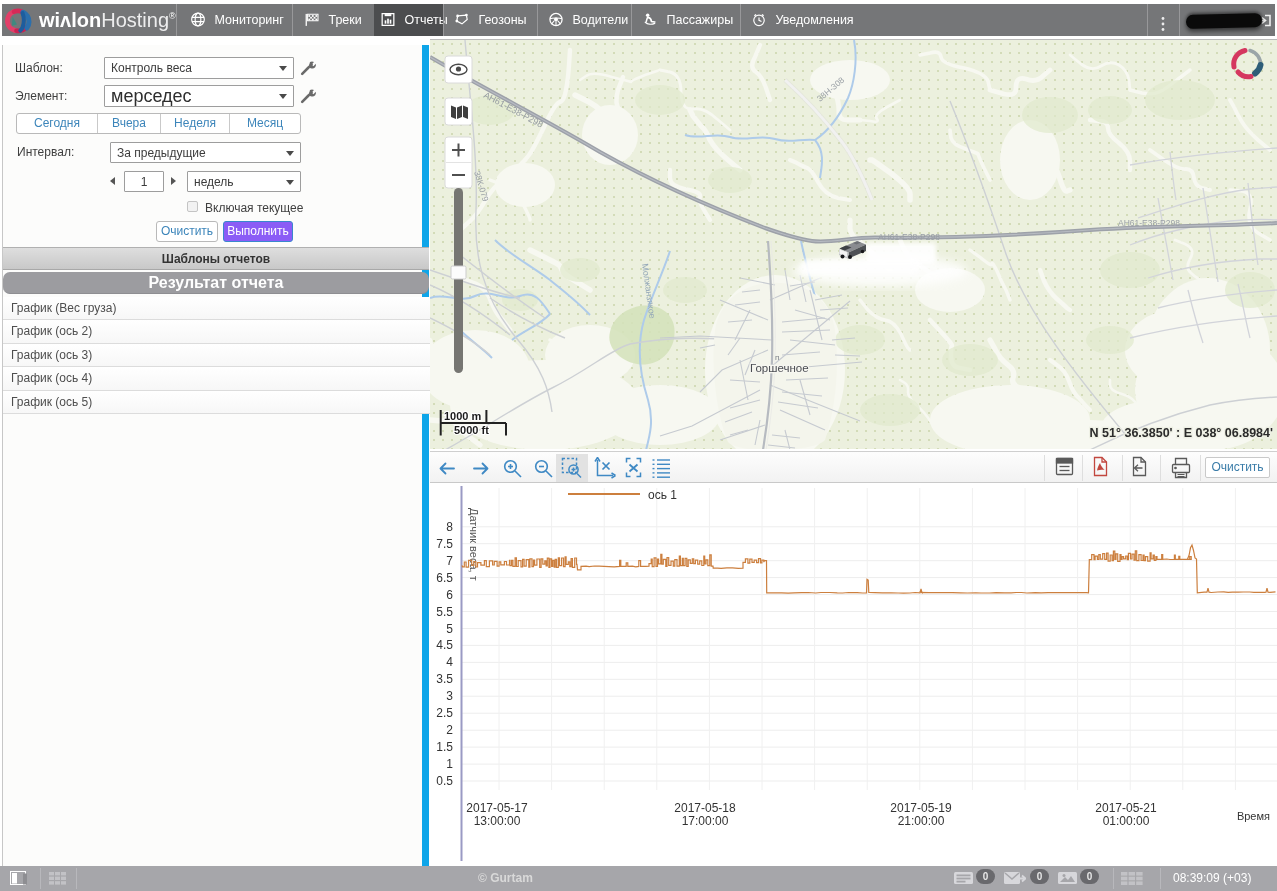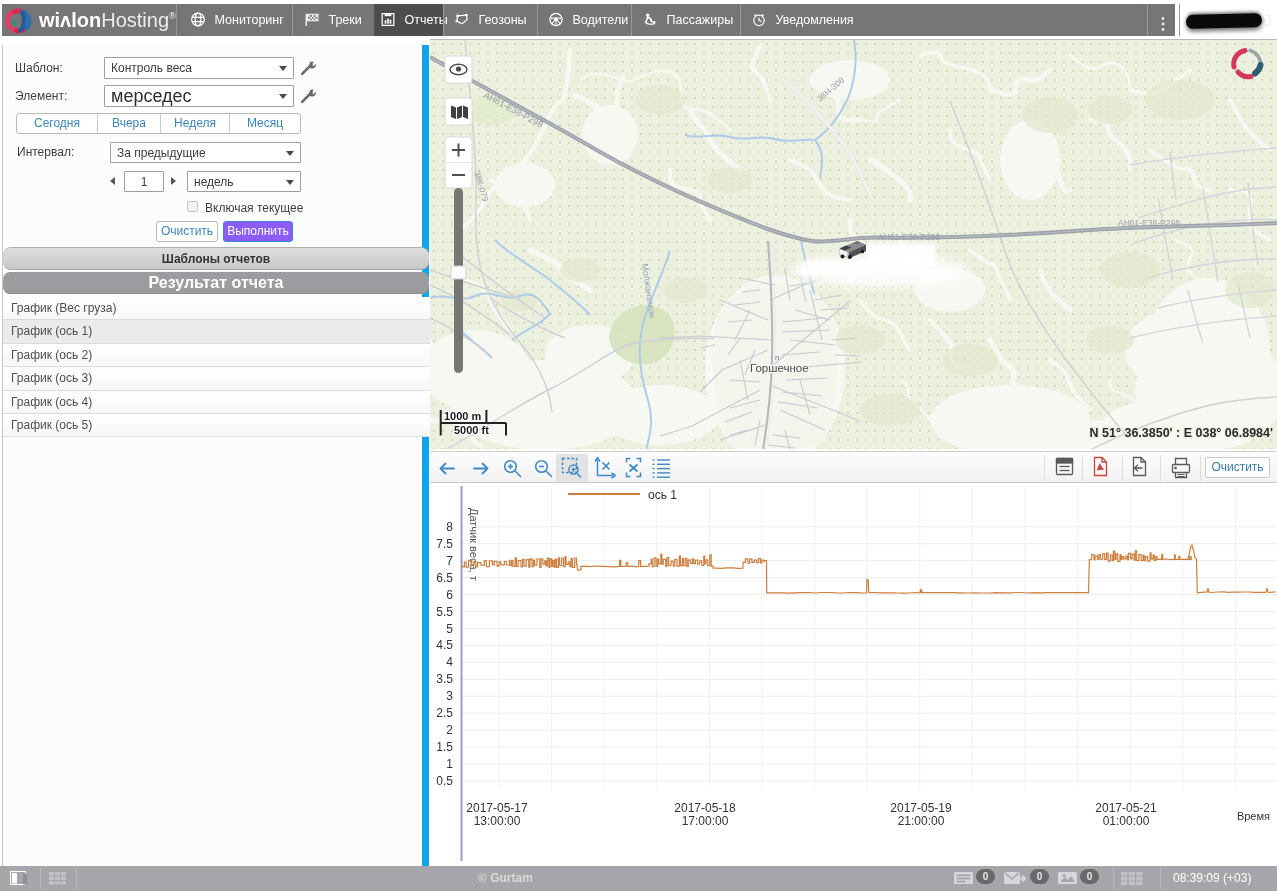--- a/index.html
+++ b/index.html
@@ -1,39 +1,39 @@
 <!DOCTYPE html>
 <html><head>
 <meta charset="utf-8">
 <style>
 * { margin:0; padding:0; box-sizing:border-box; }
 html,body { width:1277px; height:891px; background:#fff; font-family:"Liberation Sans", sans-serif; overflow:hidden; position:relative; }
 .abs { position:absolute; }
 
 
-#topbar { position:absolute; left:2px; top:4px; width:1173px; height:32px; background:#757678; }
+#topbar { position:absolute; left:2px; top:4px; width:1273px; height:32px; background:#757678; }
 #topbar .sep { position:absolute; top:0; width:1px; height:32px; background:#98989a; }
 .navitem { position:absolute; top:0; height:32px; color:#fff; font-size:12.5px; line-height:32px; white-space:nowrap; }
 .navitem svg { vertical-align:middle; margin-right:5px; margin-top:-3px; width:16px; height:15px; }
 #logo { position:absolute; left:1px; top:2px; }
 #logotext { position:absolute; left:37px; top:5px; color:#fff; font-size:20px; letter-spacing:0px; }
 #logotext b { font-weight:bold; }
 #logotext span.h { font-weight:normal; color:#ededee; }
 
 
 #sidebar { position:absolute; left:2px; top:45px; width:427px; height:821px; background:#fcfcfb; border-left:1px solid #c7c7c7; border-right:7px solid #0ea5e9; }
 .lbl { position:absolute; font-size:12px; color:#3f3f3f; }
 .sel { position:absolute; background:#fff; border:1px solid #9d9d9d; border-radius:1px; font-size:12px; color:#3c3c3c; padding-left:6px; display:flex; align-items:center; }
 .sel .arr { position:absolute; right:6px; top:50%; margin-top:-2px; width:0; height:0; border-left:4px solid transparent; border-right:4px solid transparent; border-top:5px solid #4a4a4a; }
 .btnw { position:absolute; background:#fff; border:1px solid #b9b9b9; border-radius:3px; color:#3c85ba; font-size:12px; text-align:center; }
 .btnb { position:absolute; background:#8b5cf6; border:1px solid #3a87cd; border-radius:3px; color:#fff; font-size:12px; text-align:center; }
 #datebtns { position:absolute; left:13px; top:108px; width:285px; height:21px; border:1px solid #b9b9b9; border-radius:3px; background:#fff; display:flex; }
 #datebtns div { flex:1; border-right:1px solid #c9c9c9; color:#3c85ba; font-size:12px; text-align:center; line-height:19px; }
 #datebtns div:last-child { border-right:none; }
-.hdr1 { position:absolute; left:0px; top:202px; width:426px; height:23px; background:linear-gradient(#dedede,#c8c8c8); border-top:1px solid #b0b0b0; border-bottom:1px solid #a8a8a8; text-align:center; font-size:12px; font-weight:bold; color:#333; line-height:22px;border-radius:8px; }
+.hdr1 { position:absolute; left:0px; top:202px; width:426px; height:23px; background:linear-gradient(#dedede,#c8c8c8); border-top:1px solid #b0b0b0; border-bottom:1px solid #a8a8a8; text-align:center; font-size:12px; font-weight:bold; color:#333; line-height:22px; }
 .hdr2 { position:absolute; left:0px; top:227px; width:426px; height:22px; background:#9c9ca0; border-bottom:1px solid #8e8e92; text-align:center; font-size:16px; font-weight:bold; color:#fff; line-height:21px;border-radius:7px; }
 #rlist { position:absolute; left:0; top:252px; width:427px; }
 #rlist .row { height:23.4px; border-bottom:1px solid #dcdcdc; background:linear-gradient(#ffffff,#f7f7f7); font-size:12px; color:#4e4e4e; line-height:23px; padding-left:8px; }
 #rlist .row.hl { background:#ebebeb; }
 .wrench { position:absolute; width:18px; height:18px; }
 
 
 #map { position:absolute; left:430px; top:39px; width:847px; height:410px; overflow:hidden; border-top:1px solid #b9b9b9; }
 
 
@@ -173,21 +173,20 @@
   <div style="position:absolute; left:168px; top:132px; width:0; height:0; border-top:4px solid transparent; border-bottom:4px solid transparent; border-left:5px solid #555;"></div>
   <div class="sel" style="left:184px; top:126px; width:114px; height:21px;">недель<span class="arr"></span></div>
   <div style="position:absolute; left:184px; top:156px; width:11px; height:11px; background:#f2f2f2; border:1px solid #c4c4c4; border-radius:2px;"></div>
   <div class="lbl" style="left:202px; top:156px;">Включая текущее</div>
   <div class="btnw" style="left:153px; top:176px; width:62px; height:21px; line-height:19px;">Очистить</div>
   <div class="btnb" style="left:220px; top:176px; width:70px; height:21px; line-height:19px;">Выполнить</div>
   <div class="hdr1">Шаблоны отчетов</div>
   <div class="hdr2">Результат отчета</div>
   <div id="rlist">
     <div class="row">График (Вес груза)</div>
-    <div class="row hl">График (ось 1)</div>
     <div class="row">График (ось 2)</div>
     <div class="row">График (ось 3)</div>
     <div class="row">График (ось 4)</div>
     <div class="row">График (ось 5)</div>
   </div>
 </div>
 
 <div id="map"><svg width="847" height="410" viewBox="0 0 847 410">
       <defs>
         <pattern id="dots" width="9" height="9" patternUnits="userSpaceOnUse">

